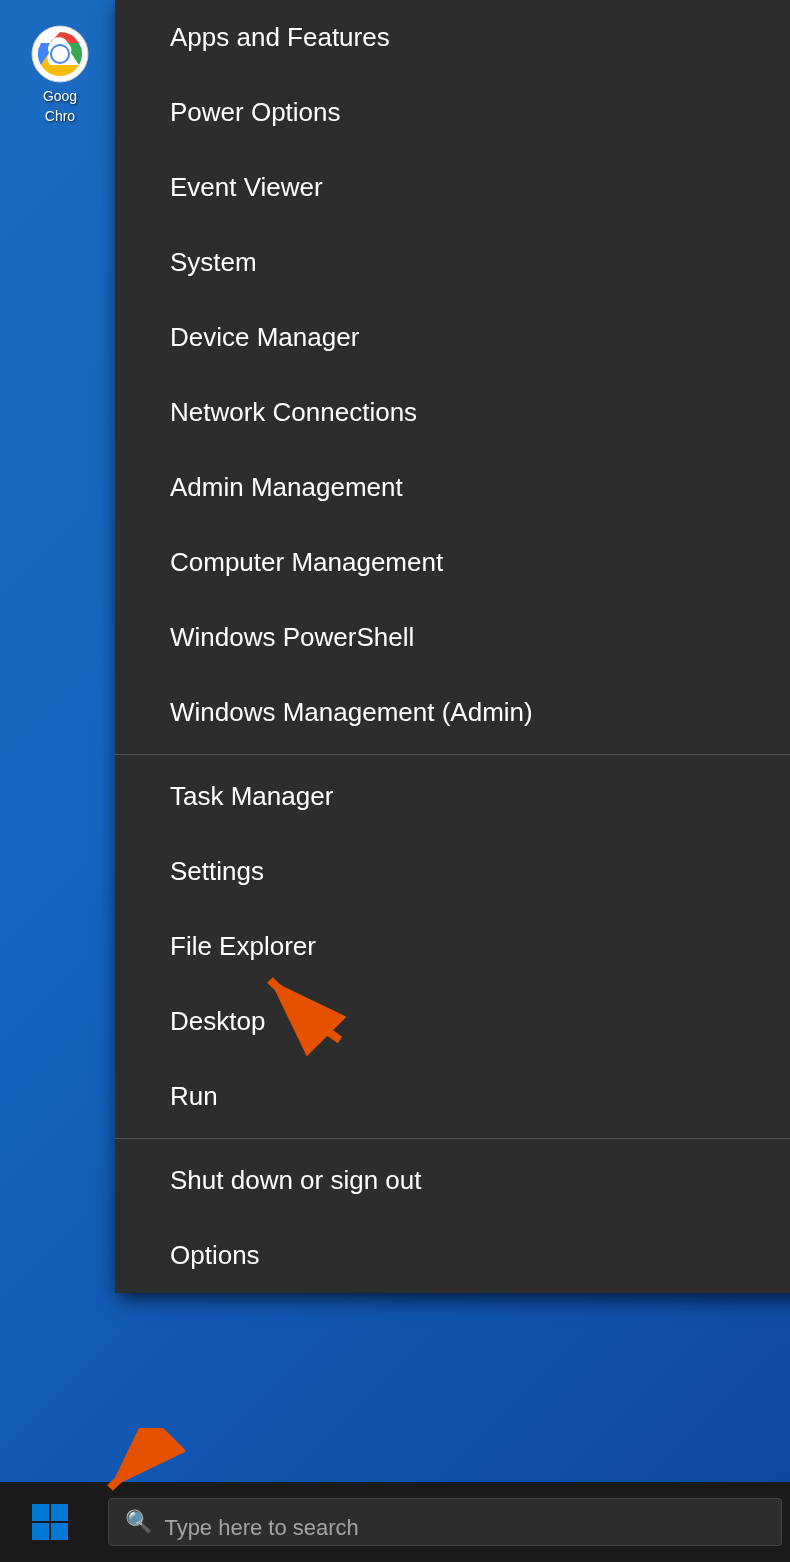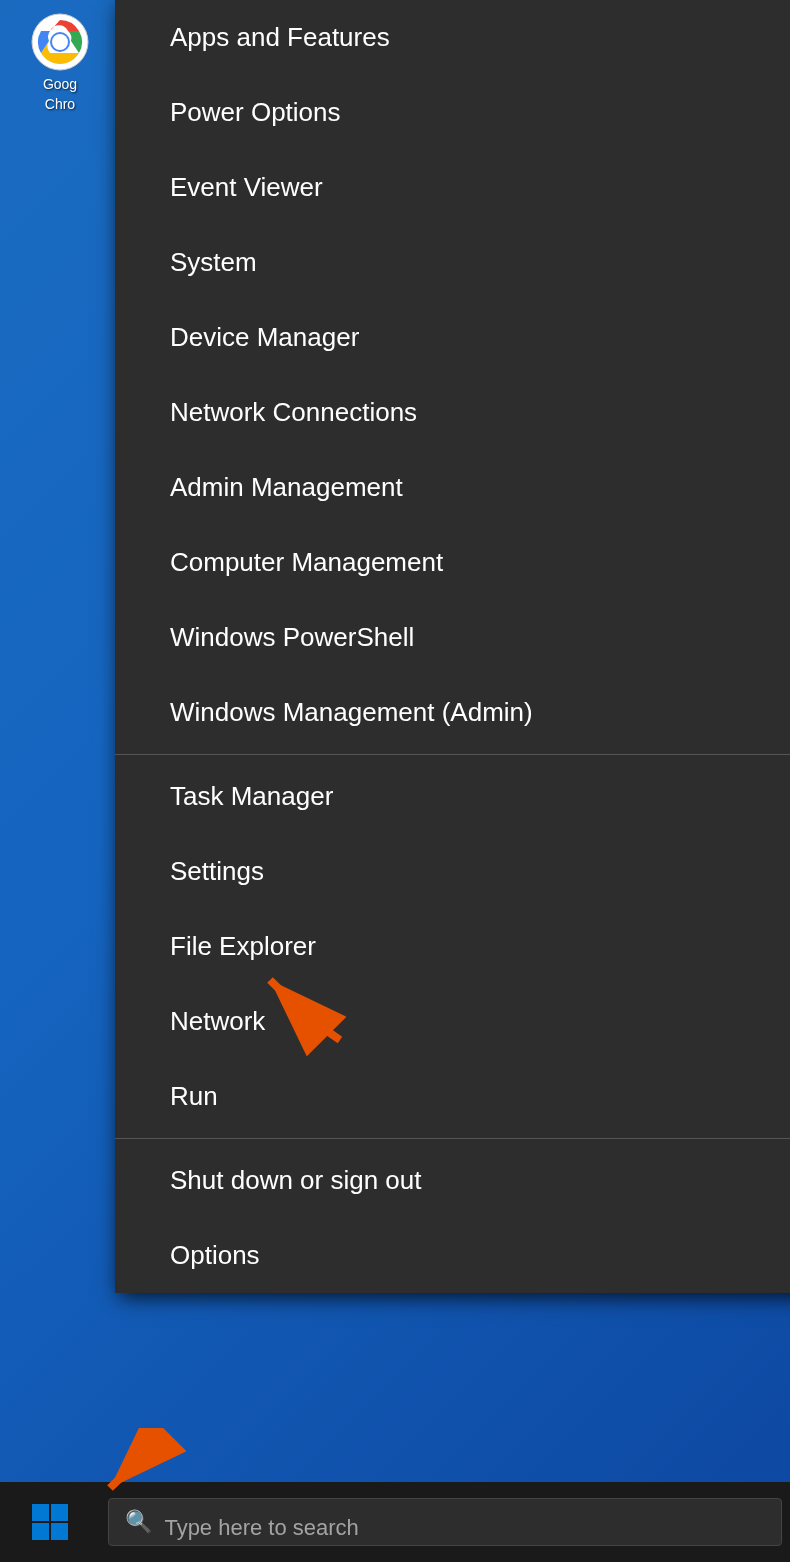--- a/index.html
+++ b/index.html
@@ -18,21 +18,21 @@
       position: absolute;
       top: 0; left: 0;
       width: 790px;
       height: 1562px;
       background: linear-gradient(135deg, #1a6bc0 0%, #1565c0 40%, #0d47a1 100%);
     }
 
     
     .chrome-icon-area {
       position: absolute;
-      top: 4px; left: 0;
+      top: 16px; left: 0;
       width: 120px;
       height: 120px;
       display: flex;
       flex-direction: column;
       align-items: center;
       padding: 8px;
     }
 
     .chrome-icon {
       width: 60px;
@@ -219,21 +219,21 @@
     <div class="menu-item">
       <span>Task Manager</span>
     </div>
     <div class="menu-item">
       <span>Settings</span>
     </div>
     <div class="menu-item">
       <span>File Explorer</span>
     </div>
     <div class="menu-item">
-      <span>Network</span>
+      <span>Desktop</span>
     </div>
     <div class="menu-item">
       <span>Run</span>
     </div>
     <div class="menu-divider"></div>
     <div class="menu-item">
       <span>Shut down or sign out</span>
       <span class="menu-item-arrow">›</span>
     </div>
     <div class="menu-item">

